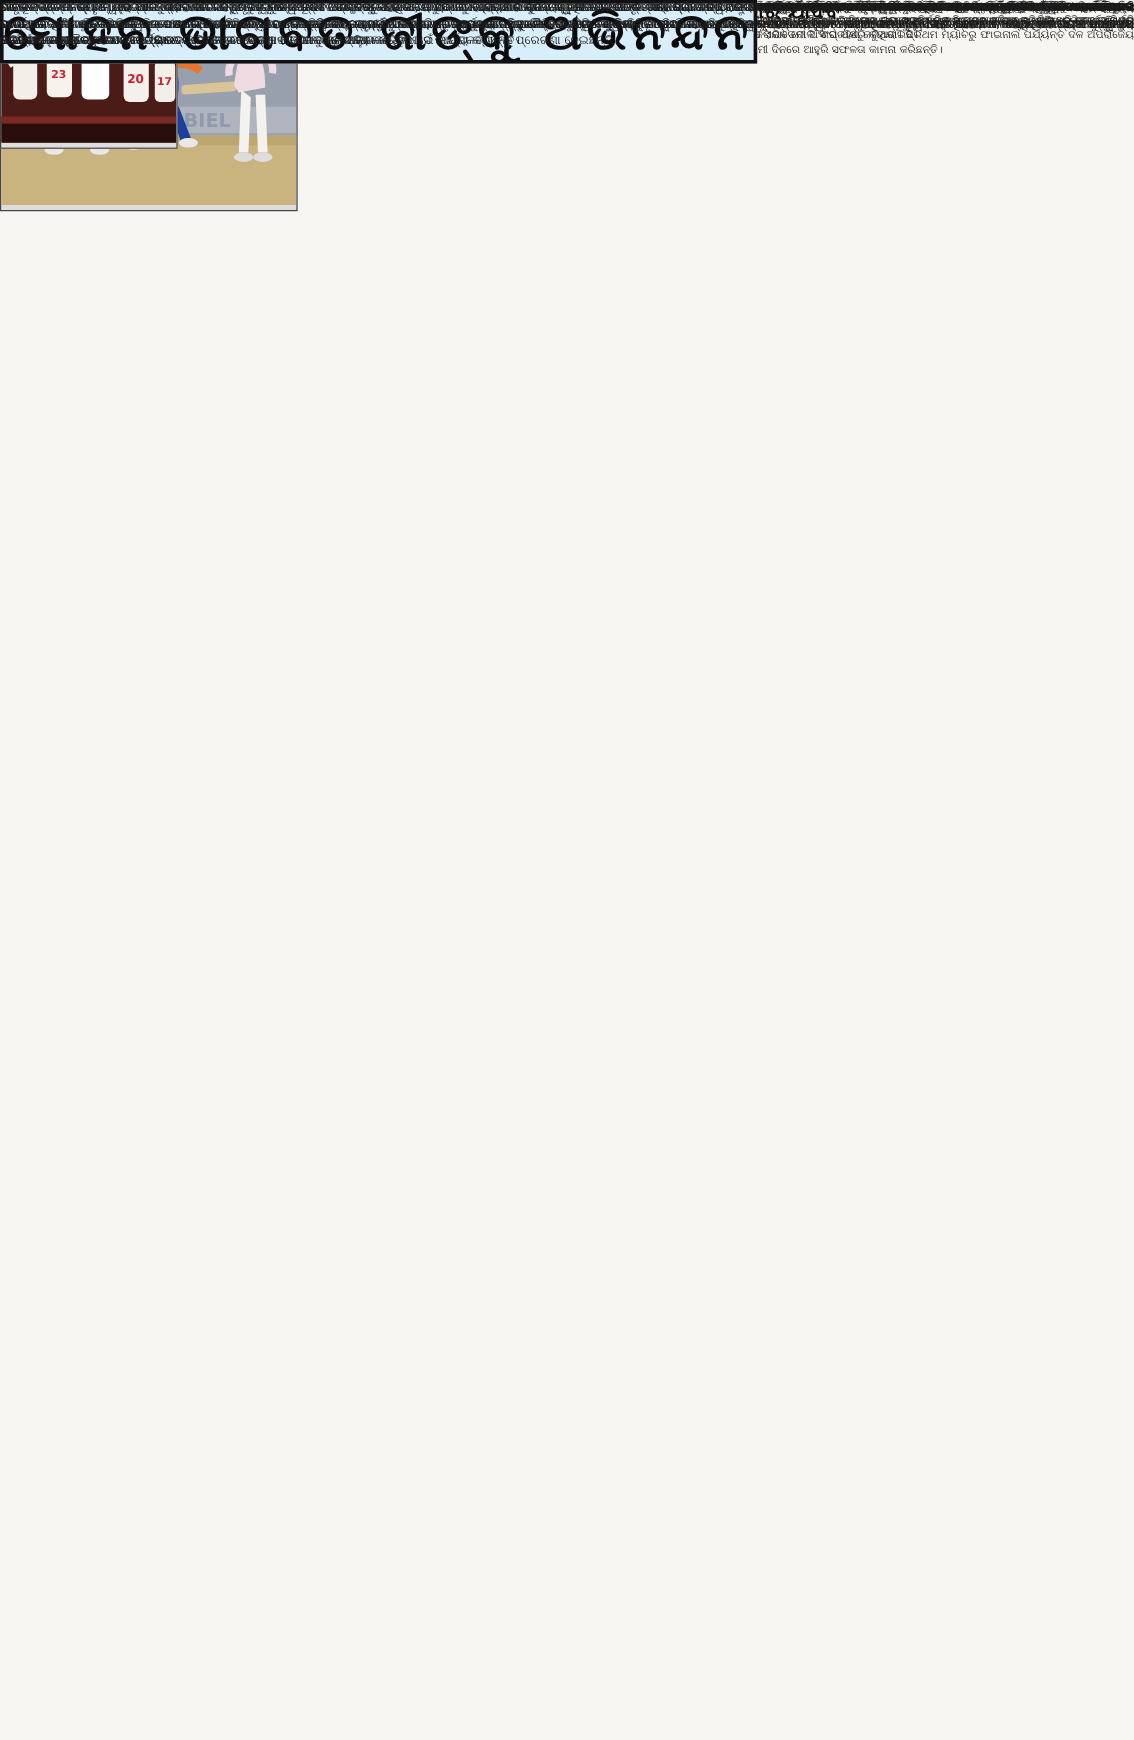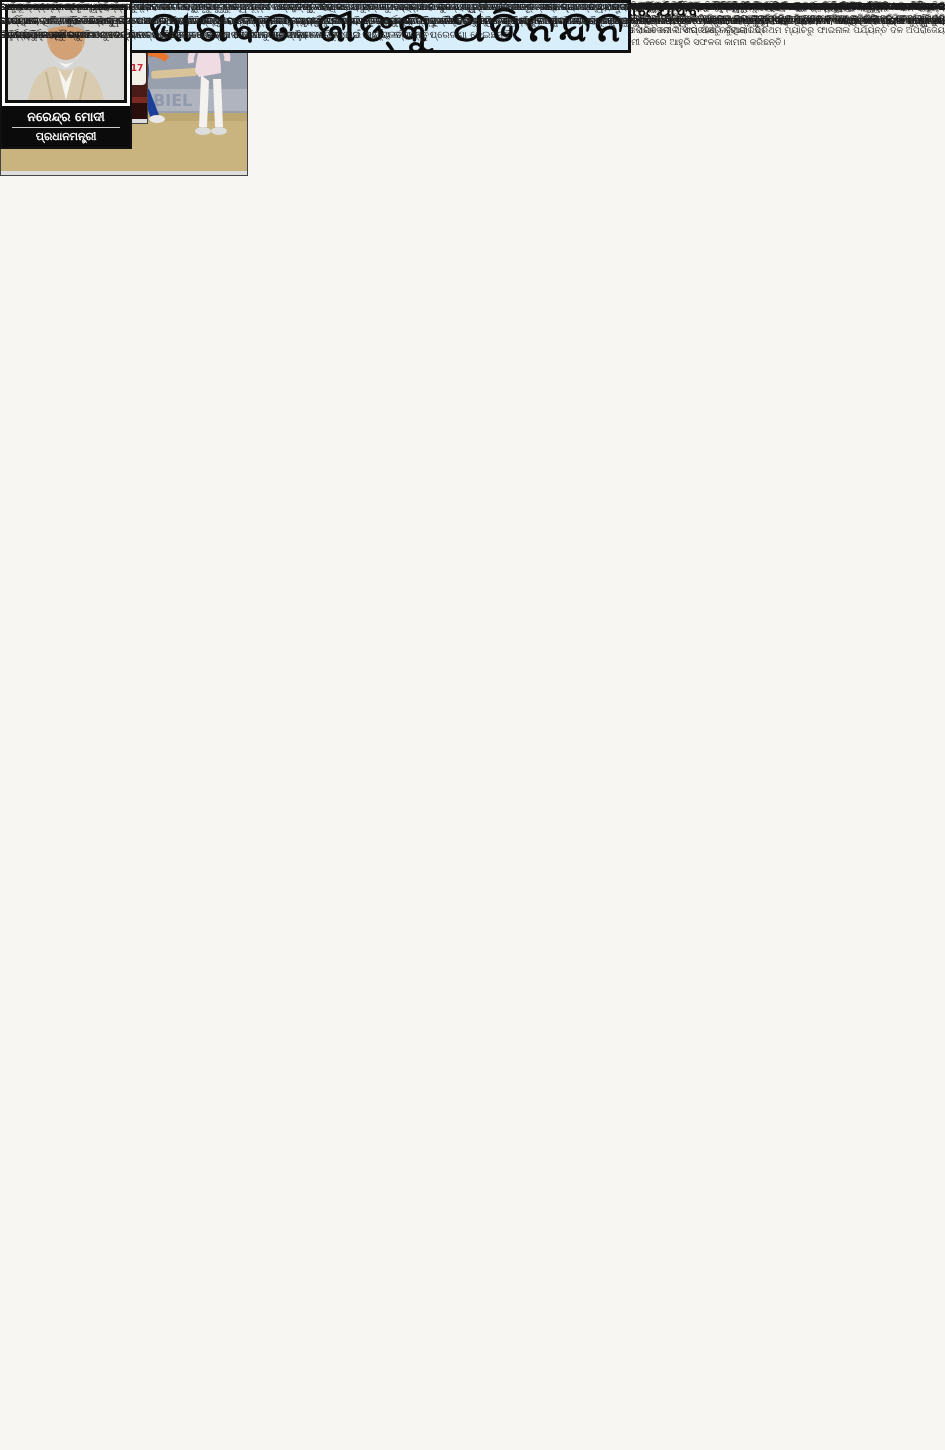--- a/index.html
+++ b/index.html
@@ -284,38 +284,20 @@
       </g>
     </svg>
   </div>
   <div class="abs body" style="left:703;top:705;width:236;height:139;font-size:9px;">ଦଳ ଇକ୍ୱାଟୋରିଆଲ ଗିନିକୁ ୧-୦ ଗୋଲରେ ପରାସ୍ତ କରିଛି। ଖେଳର ୪ର୍ଥ ମିନିଟରେ ଟ୍ୟୁନିସିଆ ପକ୍ଷରୁ ଏକମାତ୍ର ଗୋଲ ସ୍କୋର କରିଥିଲେ ମହମ୍ମଦ ଅଲି ବେନ୍ ରମଧାନେ। ଏହି ଜୟ ସହ ଟ୍ୟୁନିସିଆ ୮ଟି ଗେମ୍‌ରୁ ୨୨ ପଏଣ୍ଟ ଅର୍ଜନକରି ଗ୍ରୁପ୍ ଶୀର୍ଷରେ ରହିଛି। ଦ୍ୱିତୀୟ ସ୍ଥାନରେ ଥିବା ନାମିବିଆଠାରୁ ୧୦ ପଏଣ୍ଟ ଆଗରେ ରହି ଦଳ ବିଶ୍ୱକପ୍ ଟିକେଟ ନିଶ୍ଚିତ କରିଛି। ୨୦୨୬ ବିଶ୍ୱକପ୍ ଆମେରିକା, କାନାଡା ଓ ମେକ୍ସିକୋରେ ଅନୁଷ୍ଠିତ ହେବ।</div>
 
   <div class="abs hlbox" style="left:8;top:848;width:923;height:58;">
     <div class="hl" style="font-size:42px;white-space:nowrap;letter-spacing:4px;">ମୋହନ ଭାଗବତ ଜୀଙ୍କୁ ଅଭିନନ୍ଦନ</div>
   </div>
   <div class="abs blue-bar" style="left:75;top:910;width:862;height:6;"></div>
 
-  <div class="abs" able="false" style="left:10;top:922;width:128;height:152;border:2px solid #111;background:#fff;">
-    <div style="margin:3px;border:3px solid #111;height:92px;overflow:hidden;">
-      <svg width="116" height="92" viewBox="0 0 116 92">
-        <rect width="116" height="92" fill="#d6d6d4"></rect>
-        <ellipse cx="58" cy="30" rx="19" ry="22" fill="#d2a176"></ellipse>
-        <path d="M39 22 Q42 8 58 8 Q74 8 77 22 Q58 14 39 22 Z" fill="#bdbdbd"></path>
-        <path d="M41 34 Q42 54 58 56 Q74 54 75 34 Q76 48 58 60 Q40 48 41 34 Z" fill="#f2f2f0"></path>
-        <path d="M44 28 L54 28 M62 28 L72 28" stroke="#555" stroke-width="2" fill="none"></path>
-        <path d="M20 92 Q26 62 46 58 Q58 66 70 58 Q90 62 96 92 Z" fill="#d9cbb0"></path>
-        <path d="M50 60 L58 74 L66 60 L58 92 Z" fill="#f6f4ef"></path>
-        <path d="M38 64 L44 92 M78 64 L72 92" stroke="#c4b48f" stroke-width="2"></path>
-      </svg>
-    </div>
-    <div class="capbox">
-      <div class="nm">ନରେନ୍ଦ୍ର ମୋଦୀ</div>
-      <div class="rl">ପ୍ରଧାନମନ୍ତ୍ରୀ</div>
-    </div>
-  </div>
 
   <div class="abs body" style="left:10;top:1082;width:150;height:346;font-size:10px;line-height:1.42;">ଆଜି ସେପ୍ଟେମ୍ବର ୧୧। ଏହି ଦିନ ଦୁଇଟି ବିପରୀତ ସ୍ମୃତିକୁ ମନେ ପକାଏ। ପ୍ରଥମଟି ହେଉଛି, ୧୮୯୩ ମସିହା, ଯେତେବେଳେ ସ୍ୱାମୀ ବିବେକାନନ୍ଦ ଚିକାଗୋର ବିଶ୍ୱ ଧର୍ମ ସମ୍ମିଳନୀରେ ତାଙ୍କର ପ୍ରତୀକାତ୍ମକ ଭାଷଣ ଦେଇଥିଲେ। "ଆମେରିକାର ଭଉଣୀ ଓ ଭାଇମାନେ..." - ଏହି କିଛି ଶବ୍ଦରେ ସେ ପ୍ରେକ୍ଷାଳୟର ହଜାର ହଜାର ଶ୍ରୋତାଙ୍କ ହୃଦୟକୁ ଜିତି, ଭାରତର ଆଧ୍ୟାତ୍ମିକ ଐତିହ୍ୟ ଏବଂ ବିଶ୍ୱ ଭ୍ରାତୃତ୍ୱର ସନ୍ଦେଶକୁ ବିଶ୍ୱ ସ୍ତରରେ ପରିଚିତ କରାଇଥିଲେ। ଦ୍ୱିତୀୟଟି ହେଉଛି ୯/୧୧ ଆତଙ୍କବାଦୀ ଆକ୍ରମଣ, ଯେତେବେଳେ ମୌଳବାଦ ଓ ଆତଙ୍କବାଦର ବିଷାକ୍ତ ଚେହେରା ଏହି ଦିନକୁ କଳଙ୍କିତ କରିଥିଲା।</div>
   <div class="abs body" style="left:168;top:924;width:148;height:504;font-size:10px;line-height:1.42;">ତାଙ୍କ ୭୫ତମ ଜନ୍ମଦିନ, ଆଉଏକ ଐତିହାସିକ ଦିନ। ଚଳିତ ବର୍ଷ ସଂଘ ତା'ର ଶତବାର୍ଷିକୀ ପାଳନ କରୁଛି। ମୁଁ ଭାଗ୍ୟବାନ ଯେ ମୋ ଜୀବନରେ ତାଙ୍କ ସାନ୍ନିଧ୍ୟ ପାଇଛି। ମୋହନ ଜୀଙ୍କ ଜୀବନ ସଂଘର ଆଦର୍ଶରେ ଗଢ଼ା। ଛୋଟ ବୟସରୁ ସେ ସଂଘର ଶାଖାରେ ଯୋଗ ଦେଇଥିଲେ ଏବଂ ଦେଶସେବାକୁ ନିଜ ଜୀବନର ବ୍ରତ କରିଥିଲେ। ତାଙ୍କ ପିତା ମଧ୍ୟ ସଂଘର ବରିଷ୍ଠ କାର୍ଯ୍ୟକର୍ତ୍ତା ଥିଲେ। ପଶୁଚିକିତ୍ସା ବିଜ୍ଞାନରେ ଶିକ୍ଷା ଲାଭ କରିଥିବା ମୋହନ ଜୀ ୧୯୭୫ ମସିହାରେ ପୂର୍ଣ୍ଣକାଳୀନ ପ୍ରଚାରକ ହୋଇଥିଲେ। ସେବେଠାରୁ ସେ ନିରବଚ୍ଛିନ୍ନ ଭାବେ ସଂଗଠନ କାର୍ଯ୍ୟରେ ନିୟୋଜିତ ରହିଛନ୍ତି। ଦେଶର କୋଣ ଅନୁକୋଣ ବୁଲି ସେ କାର୍ଯ୍ୟକର୍ତ୍ତାଙ୍କୁ ପ୍ରେରଣା ଦେଇଛନ୍ତି।</div>
   <div class="abs body" style="left:324;top:924;width:148;height:504;font-size:10px;line-height:1.42;">ସେ ତାଙ୍କର ଅନନ୍ୟ କାର୍ଯ୍ୟଦକ୍ଷତା ପ୍ରଦର୍ଶନ କରିଥିଲେ। ଅନେକ କଠିନ ପରିସ୍ଥିତିକୁ ସହଜ ଏବଂ ସଠିକତାର ସହିତ ପରିଚାଳନା କରୁଥିଲେ। ୨୦୦୯ ମସିହାରେ ସେ ସରସଂଘଚାଳକ ହୋଇଥିଲେ ଏବଂ ଅତ୍ୟନ୍ତ ଦକ୍ଷତାର ସହିତ କାମ କରିଚାଲିଥିଲେ। ସରସଂଘଚାଳକ ହେବା ଏକ ସାଂଗଠନିକ ଦାୟିତ୍ୱ ଅପେକ୍ଷା ଅଧିକ। ଅସାଧାରଣ ବ୍ୟକ୍ତିବିଶେଷ ବ୍ୟକ୍ତିଗତ ତ୍ୟାଗ, ଉଦ୍ଦେଶ୍ୟର ସ୍ପଷ୍ଟତା ଏବଂ ମା' ଭାରତୀଙ୍କ ପ୍ରତି ଅଗାଧ ଶ୍ରଦ୍ଧା ଏହି ଦାୟିତ୍ୱର ମୂଳଦୁଆରେ ରହିଛି। ଗତ ଶହେ ବର୍ଷ ଧରି, ଦେଶପ୍ରେମ ଭାବନାରେ ଅନୁପ୍ରାଣିତ ହଜାର ହଜାର ଯୁବକ 'ଭାରତ ପ୍ରଥମ'ର ବିଚାରଧାରା ଓ ଆଦର୍ଶକୁ ସାକାର କରିବା ପାଇଁ କାର୍ଯ୍ୟ କରିଛନ୍ତି।</div>
   <div class="abs body" style="left:480;top:924;width:148;height:504;font-size:10px;line-height:1.42;">ଭାଗବତ ଜୀଙ୍କ ନେତୃତ୍ୱରେ ଆରଏସଏସ ତା'ର ସବୁଠାରୁ ଗୁରୁତ୍ୱପୂର୍ଣ୍ଣ ପରିବର୍ତ୍ତନଶୀଳ ସମୟ ଦେଖିଛି। ପ୍ରଶିକ୍ଷଣ କାର୍ଯ୍ୟକ୍ରମଠାରୁ ଆରମ୍ଭ କରି ସାମାଜିକ ସମରସତା ପର୍ଯ୍ୟନ୍ତ ତାଙ୍କ ନେତୃତ୍ୱରେ ଅନେକ ପରିବର୍ତ୍ତନ ଆସିଛି। ମୁଁ ଯେତେବେଳେ ସଂଘ କାର୍ଯ୍ୟରେ ଥିଲି, ସେତେବେଳେ ତାଙ୍କ ସହ କାମ କରିବାର ସୁଯୋଗ ପାଇଥିଲି। ଗ୍ରାମୀଣ ସ୍ତରର ସମସ୍ୟାସୁଦ୍ଧା ସହିତ ତାଙ୍କର ସମ୍ପର୍କକୁ ଆହୁରି ଗଭୀର କରିଥିଲା। ୨୦୦୦ ମସିହାରେ, ସେ ସାଧାରଣ ସମ୍ପାଦକ ହୋଇଥିଲେ ଏବଂ ସେଥିରେ ମଧ୍ୟ ସେ ଦକ୍ଷତାର ପରିଚୟ ଦେଇଥିଲେ। ସଂଗଠନର ପ୍ରତ୍ୟେକ ସ୍ତରରେ ତାଙ୍କ ଅବଦାନ ଅତୁଳନୀୟ।</div>
   <div class="abs body" style="left:636;top:924;width:148;height:504;font-size:10px;line-height:1.42;">ମୋହନ ଭାଗବତ ଜୀ ସମାଜର ପ୍ରତ୍ୟେକ ବର୍ଗ ସହ ସଂଯୋଗ ରଖିଛନ୍ତି। ସେ ସର୍ବଦା କହନ୍ତି ଯେ ସଙ୍ଗଠନ ଶକ୍ତି ହିଁ ଯୁଗଧର୍ମ। ଆଜାଦୀର ଅମୃତ ମହୋତ୍ସବ ସମୟରେ ତାଙ୍କ ମାର୍ଗଦର୍ଶନ ଦେଶବାସୀଙ୍କୁ ନୂତନ ଦିଗ ଦେଖାଇଛି। ଜାତୀୟ ସ୍ୱାଭିମାନ, ସେବା ଓ ସମର୍ପଣର ଭାବନାକୁ ସେ ଜନଜନଙ୍କ ପାଖରେ ପହଞ୍ଚାଇଛନ୍ତି। ତାଙ୍କ ବକ୍ତବ୍ୟରେ ସର୍ବଦା ଏକତା, ସମରସତା ଏବଂ ରାଷ୍ଟ୍ରନିର୍ମାଣର ସ୍ୱର ଶୁଣିବାକୁ ମିଳେ। ସମାଜର ଅନ୍ତିମ ବ୍ୟକ୍ତି ପର୍ଯ୍ୟନ୍ତ ସେବା ପହଞ୍ଚାଇବା ତାଙ୍କ ଜୀବନର ଲକ୍ଷ୍ୟ। ଏହି ଆଦର୍ଶ ଲକ୍ଷ ଲକ୍ଷ କାର୍ଯ୍ୟକର୍ତ୍ତାଙ୍କୁ ପ୍ରେରଣା ଦେଇଛି।</div>
   <div class="abs body" style="left:792;top:924;width:145;height:504;font-size:10px;line-height:1.42;">ମାତୃଭୂମି ପ୍ରତି ଅଗାଧ ଶ୍ରଦ୍ଧା ଓ ସେବାଭାବ ନେଇ ଭାଗବତ ଜୀ ଗତ ୫୦ ବର୍ଷରୁ ଅଧିକ ସମୟ ଧରି ଦେଶ ଓ ସମାଜ ପାଇଁ ନିଜ ଜୀବନ ଉତ୍ସର୍ଗ କରିଛନ୍ତି। ରାଷ୍ଟ୍ରୀୟ ସ୍ୱୟଂସେବକ ସଂଘ ସହ ଜଡ଼ିତ ଲକ୍ଷ ଲକ୍ଷ ସଦସ୍ୟଙ୍କ ପାଇଁ ସେ 'ପରମ ପୂଜ୍ୟ ସରସଂଘଚାଳକ' ଭାବେ ସମ୍ମାନିତ। ସେ ଯେଉଁ ନିୟମନିଷ୍ଠ ଜୀବନ ବଞ୍ଚନ୍ତି, ତାହା ତାଙ୍କୁ ଅନନ୍ୟ ନେତୃତ୍ୱ ଭାବରେ ପ୍ରତିଷ୍ଠିତ କରେ। ସମଷ୍ଟିଗତ ଭାବନାର ଏହି ସାଧକଙ୍କୁ ତାଙ୍କ ୭୫ତମ ଜନ୍ମଦିନରେ ମୁଁ ହାର୍ଦ୍ଦିକ ଅଭିନନ୍ଦନ ଜଣାଉଛି ଏବଂ ତାଙ୍କ ସୁସ୍ୱାସ୍ଥ୍ୟ ଓ ଦୀର୍ଘାୟୁ କାମନା କରୁଛି।</div>
 
   <div class="abs rule-red" style="left:0;top:1432;width:945;height:4;"></div>
 

